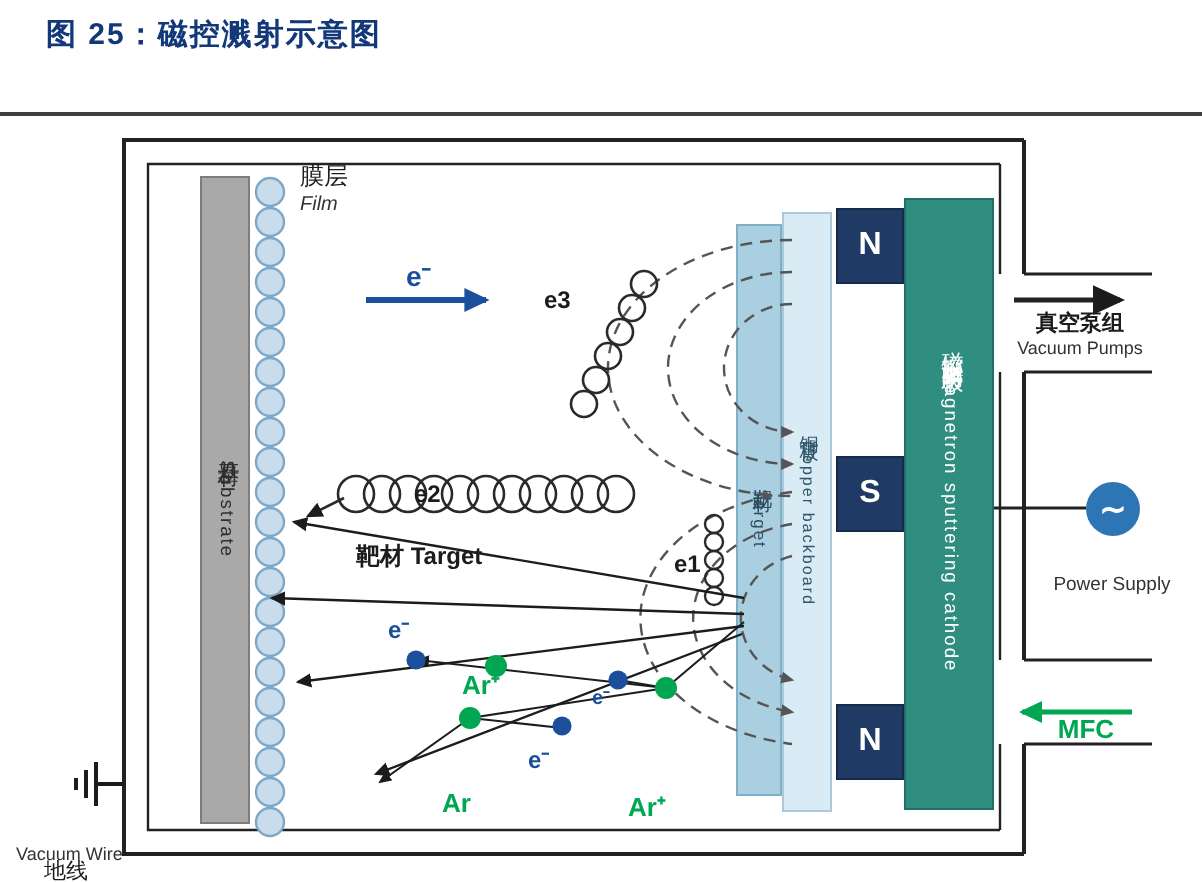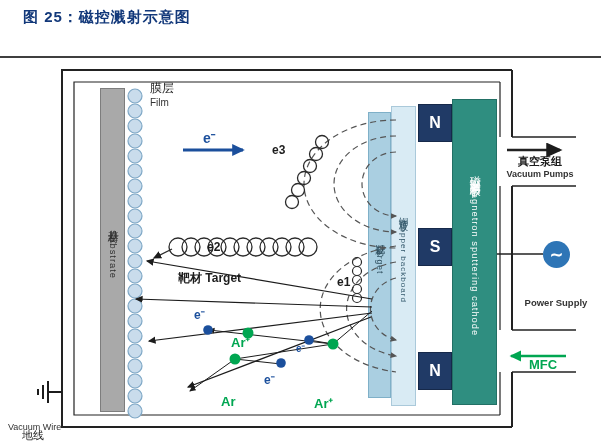--- a/index.html
+++ b/index.html
@@ -10,24 +10,24 @@
   .layer-svg { position:absolute; left:0; top:0; z-index:2; pointer-events:none; }
   .bar { position:absolute; z-index:1; display:flex; align-items:center; justify-content:center; }
   .vtext { writing-mode:vertical-rl; text-orientation:mixed; letter-spacing:2px; line-height:1.05; text-align:center; }
   .substrate-bar { left:100px; top:88px; width:25px; height:324px; background:#a9a9a9; border:1px solid #7d7d7d; color:#2e2e2e; font-size:11px; }
   .target-bar { left:368px; top:112px; width:23px; height:286px; background:#aacfe1; border:1px solid #7fb0c8; color:#2f4f5f; font-size:10px; }
   .copper-bar { left:391px; top:106px; width:25px; height:300px; background:#d9ebf4; border:1px solid #aac9da; color:#33586b; font-size:9.5px; }
   .cathode-bar { left:452px; top:99px; width:45px; height:306px; background:#2f8e80; border:1px solid #227065; color:#ffffff; font-size:11px; }
   .magnet { left:418px; width:34px; height:38px; background:#203a66; border:1px solid #16294a; color:#fff; font-size:16px; font-weight:bold; z-index:3; }
   .m-top { top:104px; } .m-mid { top:228px; } .m-bot { top:352px; }
   .lbl { position:absolute; z-index:4; color:#1c1c1c; white-space:nowrap; }
-  .cn-sm { font-size:12px; } .en-sm { font-size:10px; color:#333; }
+  .cn-sm { font-size:12px; } .en-sm { font-size:10px; color:#333;font-style:italic; }
   .blue { color:#1b4f9c; } .green { color:#00a651;margin-top:23px; }
   .b { font-weight:bold; }
-  .ctr { text-align:center;font-weight:bold; }
+  .ctr { text-align:center; }
   .power-circle { position:absolute; left:543px; top:241px; width:27px; height:27px; border-radius:50%;
                   background:#2e75b6; color:#fff; display:flex; align-items:center; justify-content:center;
                   font-size:16px; font-weight:bold; z-index:4; }
   .en-vt { font-size:0.85em; letter-spacing:1px; }
 </style>
 </head>
 <body>
 
 <div class="stage">
 
@@ -203,20 +203,20 @@
   <div class="lbl blue b" style="left:194px;top:306px;font-size:12px">e⁻</div>
   <div class="lbl green b" style="left:221px;top:371px;font-size:13px">Ar</div>
   <div class="lbl blue b" style="left:264px;top:371px;font-size:12px">e⁻</div>
   <div class="lbl green b" style="left:314px;top:371px;font-size:13px">Ar⁺</div>
   <div class="lbl blue b" style="left:296px;top:341px;font-size:10px">e⁻</div>
 
   <div class="lbl ctr" style="left:505px;top:154px;width:70px;font-size:11px;font-weight:600">真空泵组</div>
   <div class="lbl ctr" style="left:505px;top:169px;width:70px;font-size:9px;color:#333">Vacuum Pumps</div>
 
   <div class="power-circle">∼</div>
-  <div class="lbl ctr" style="left:521px;top:297px;width:70px;font-size:9.5px;color:#333">Power Supply</div>
+  <div class="lbl ctr" style="left:521px;top:287px;width:70px;font-size:9.5px;color:#333">Power Supply</div>
 
   <div class="lbl ctr green b" style="left:508px;top:334px;width:70px;font-size:13px">MFC</div>
 
   <div class="lbl" style="left:22px;top:428px;font-size:11px">地线</div>
   <div class="lbl" style="left:8px;top:422px;font-size:9px;color:#333">Vacuum Wire</div>
 
 </div>
 
 </body></html>

